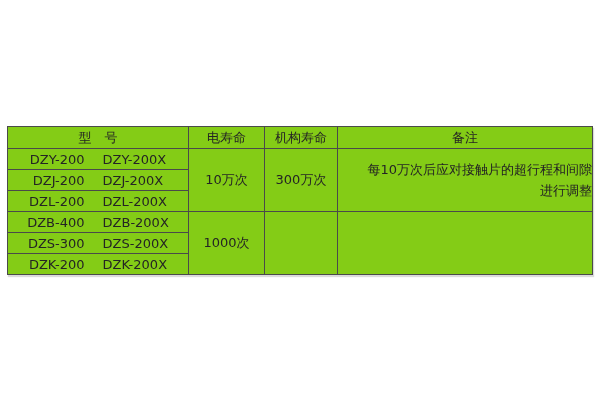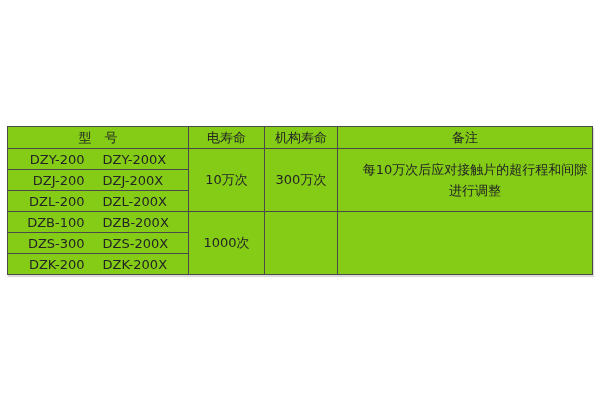--- a/index.html
+++ b/index.html
@@ -38,21 +38,21 @@
     overflow: hidden;
   }
   .spec-table thead tr { height: 22px; }
   .spec-table tbody tr { height: 21px; }
   .col-model      { width: 181px; }
   .col-elec       { width: 76px; }
   .col-mech       { width: 73px; }
   .col-remark     { width: 255px; }
   .code2 { margin-left: 18px; }
   td.remark-cell {
-    text-align: center;
+    text-align: right;
     padding-left: 20px;
     line-height: 21px;
   }
   td.remark-cell .remark-line { white-space: nowrap; }
 </style>
 </head>
 <body>
 
 <div class="canvas">
   <table class="spec-table">
@@ -87,21 +87,21 @@
           <span>DZJ-200</span><span class="code2">DZJ-200X</span>
         </td>
       </tr>
       <tr>
         <td>
           <span>DZL-200</span><span class="code2">DZL-200X</span>
         </td>
       </tr>
       <tr>
         <td>
-          <span>DZB-100</span><span class="code2">DZB-200X</span>
+          <span>DZB-400</span><span class="code2">DZB-200X</span>
         </td>
         <td rowspan="3">1000次</td>
         <td rowspan="3"></td>
         <td rowspan="3" class="remark-cell">
           <div class="remark-line"></div>
           <div class="remark-line"></div>
         </td>
       </tr>
       <tr>
         <td>

